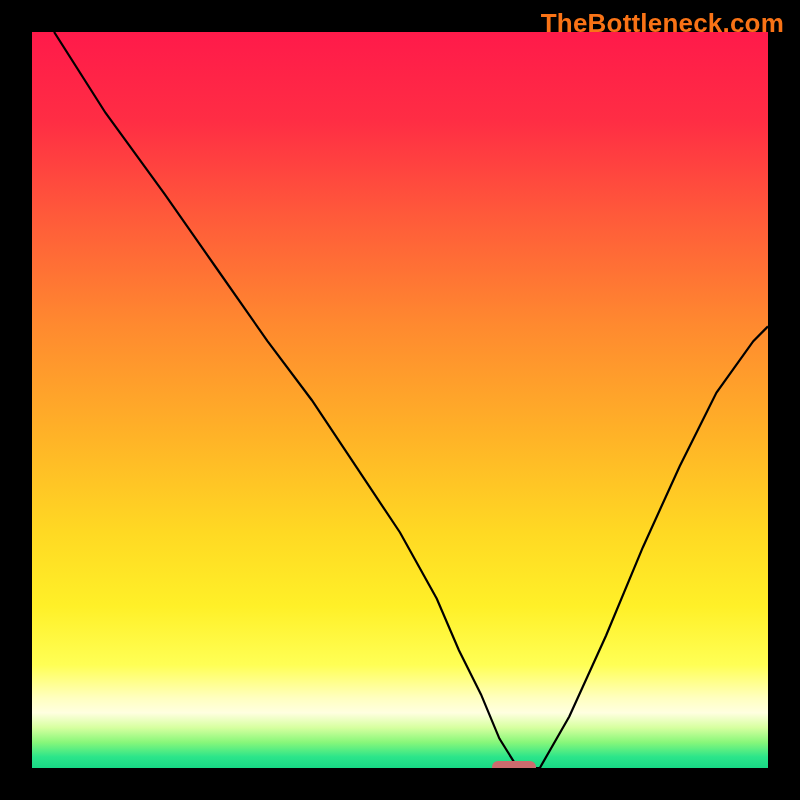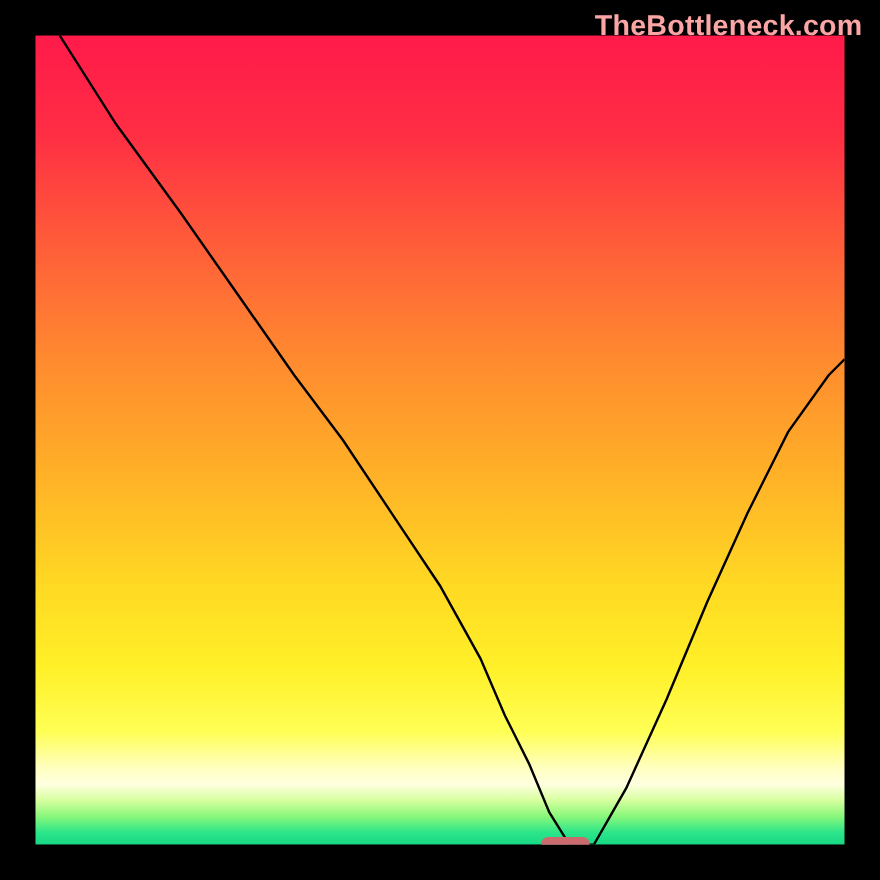--- a/index.html
+++ b/index.html
@@ -10,21 +10,21 @@
     background: #000;
     font-family: Arial, Helvetica, sans-serif;
     position: relative;
   }
   .watermark {
     position: absolute;
     top: 8px;
     right: 16px;
     font-size: 26px;
     font-weight: 600;
-    color: #fca5a5;
+    color: #f97316;
     letter-spacing: 0.2px;
     z-index: 10;
   }
   .plot-area {
     position: absolute;
     left: 32px;
     top: 32px;
     width: 736px;
     height: 736px;
     overflow: hidden;

